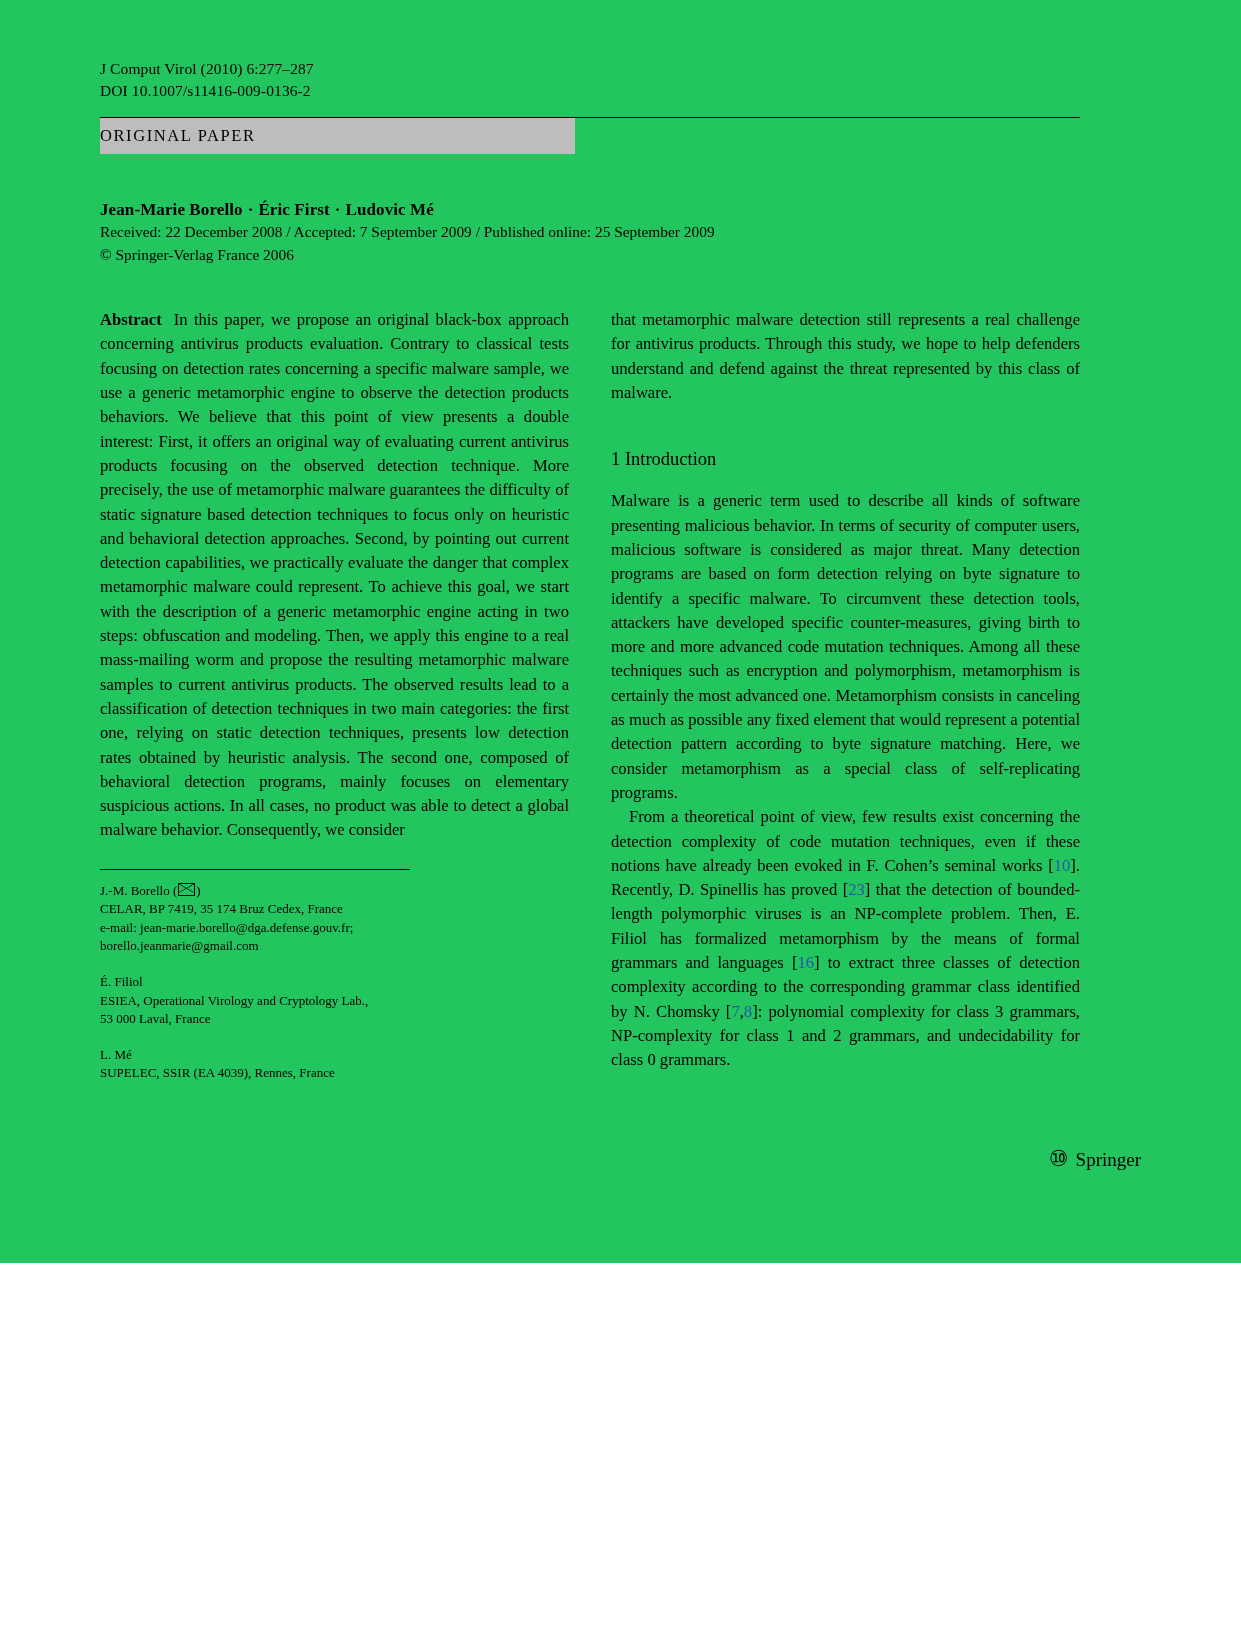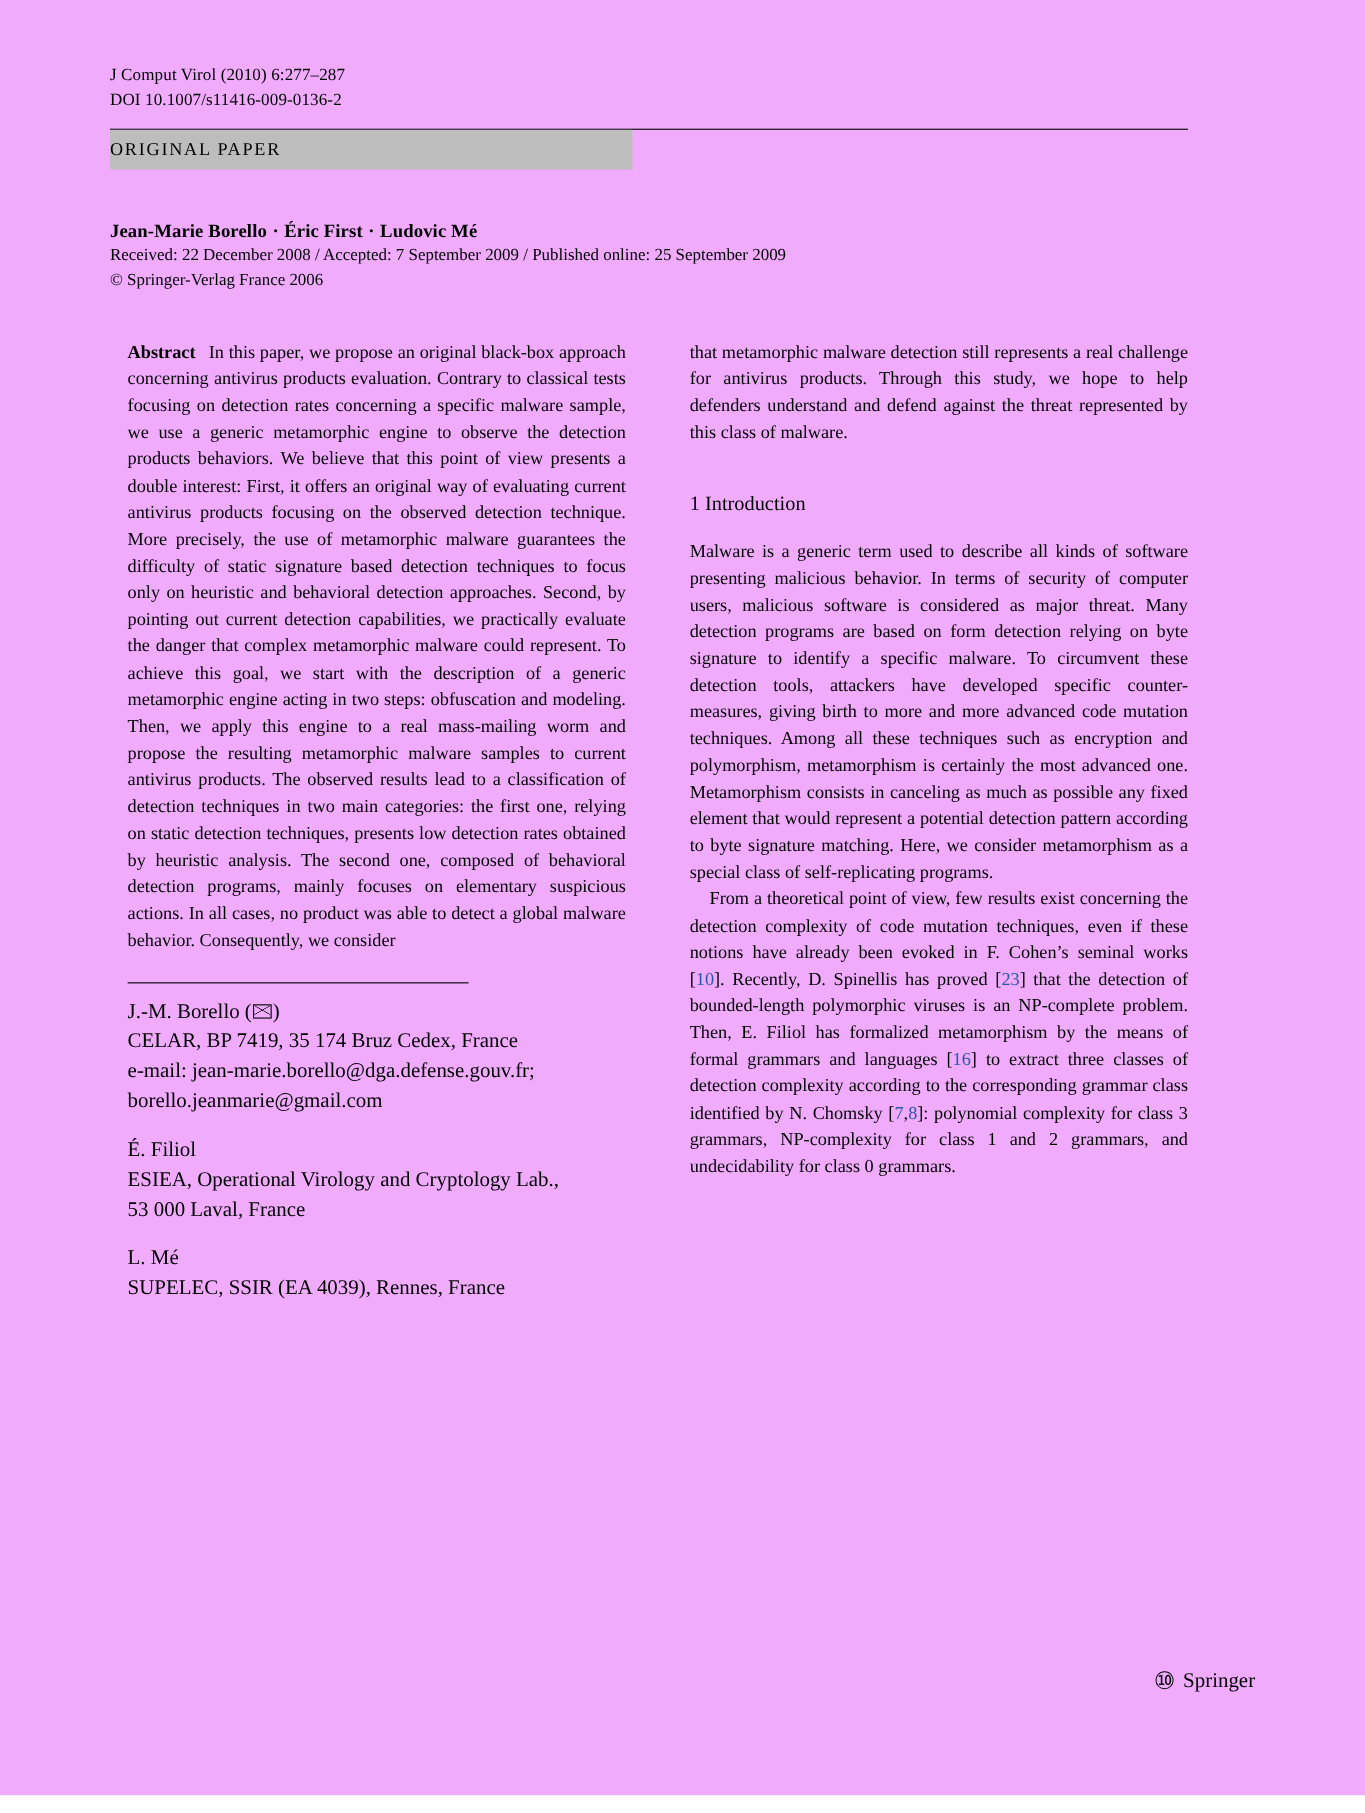--- a/index.html
+++ b/index.html
@@ -11,22 +11,22 @@
     width: 1241px;
     height: 1648px;
     position: relative;
     font-family: "Liberation Serif", serif;
     color: #000000;
   }
   .page {
     position: absolute;
     left: 0; top: 0;
     width: 1241px;
-    height: 1632px;
-    background: #f0abfc;
+    height: 1263px;
+    background: #22c55e;
   }
   .content {
     position: absolute;
     left: 100px;
     top: 58px;
     width: 980px;
   }
   .journal-line {
     font-size: 15.5px;
     line-height: 1.45;
@@ -72,21 +72,20 @@
     font-size: 15.4px;
     line-height: 1.5;
   }
   .columns {
     margin-top: 42px;
     display: flex;
     gap: 42px;
   }
   .col {
     width: 469px;
-    margin-left: 16px;
   }
   p.body {
     margin: 0;
     font-size: 16.6px;
     line-height: 1.465;
     text-align: justify;
     text-justify: inter-word;
     hyphens: manual;
   }
   p.body + p.body {
@@ -99,21 +98,21 @@
     display: inline-block;
     width: 12px;
   }
   .foot-rule {
     border-top: 0.9px solid #000;
     width: 310px;
     margin-top: 26px;
     margin-bottom: 12px;
   }
   .footnote {
-    font-size: 19px;
+    font-size: 13px;
     line-height: 1.43;
   }
   .footnote-block {
     margin-bottom: 17px;
   }
   .section-head {
     font-weight: normal;
     font-size: 18.5px;
     margin-top: 44px;
     margin-bottom: 19px;

